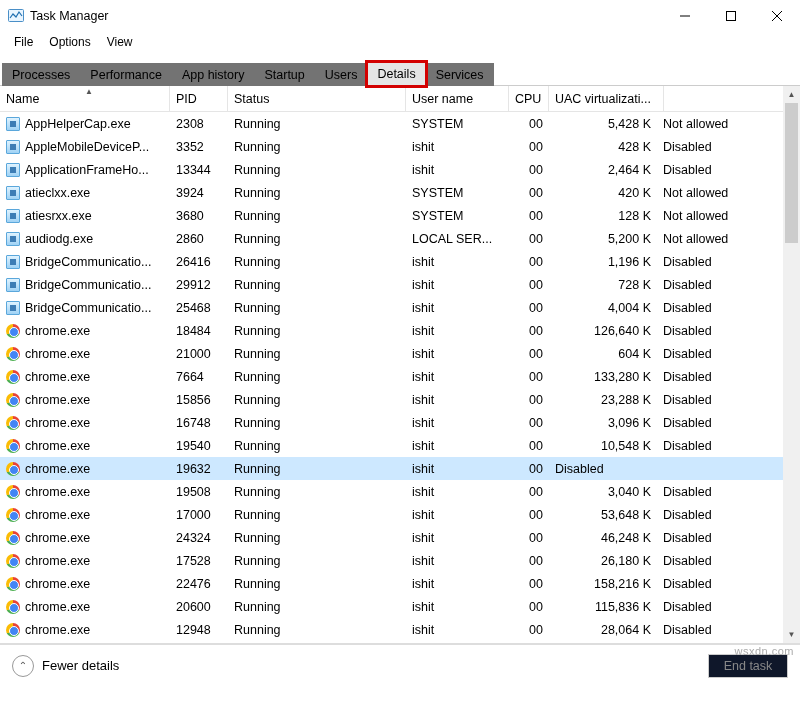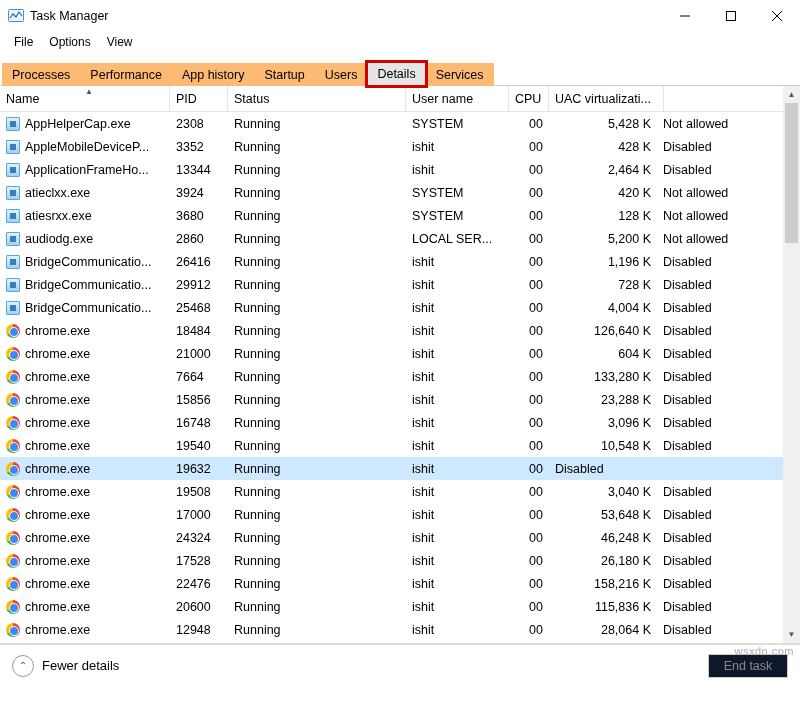--- a/index.html
+++ b/index.html
@@ -57,21 +57,21 @@
     height: 27px;
     display: flex;
     align-items: flex-end;
     border-bottom: 1px solid #ccc;
     padding: 0 2px;
     margin-top: 6px;
   }
   .tab {
     padding: 4px 9px 4px 9px;
     font-size: 12.5px;
-    background: #fdba74;
+    background: #737373;
     position: relative;
     top: 1px;
     border: 1px solid transparent;
     border-bottom: none;
   }
   .tab.active {
     border: 1px solid #ccc;
     border-bottom: 1px solid #fff;
     background:#e5e5e5;
     margin-top:17px;

